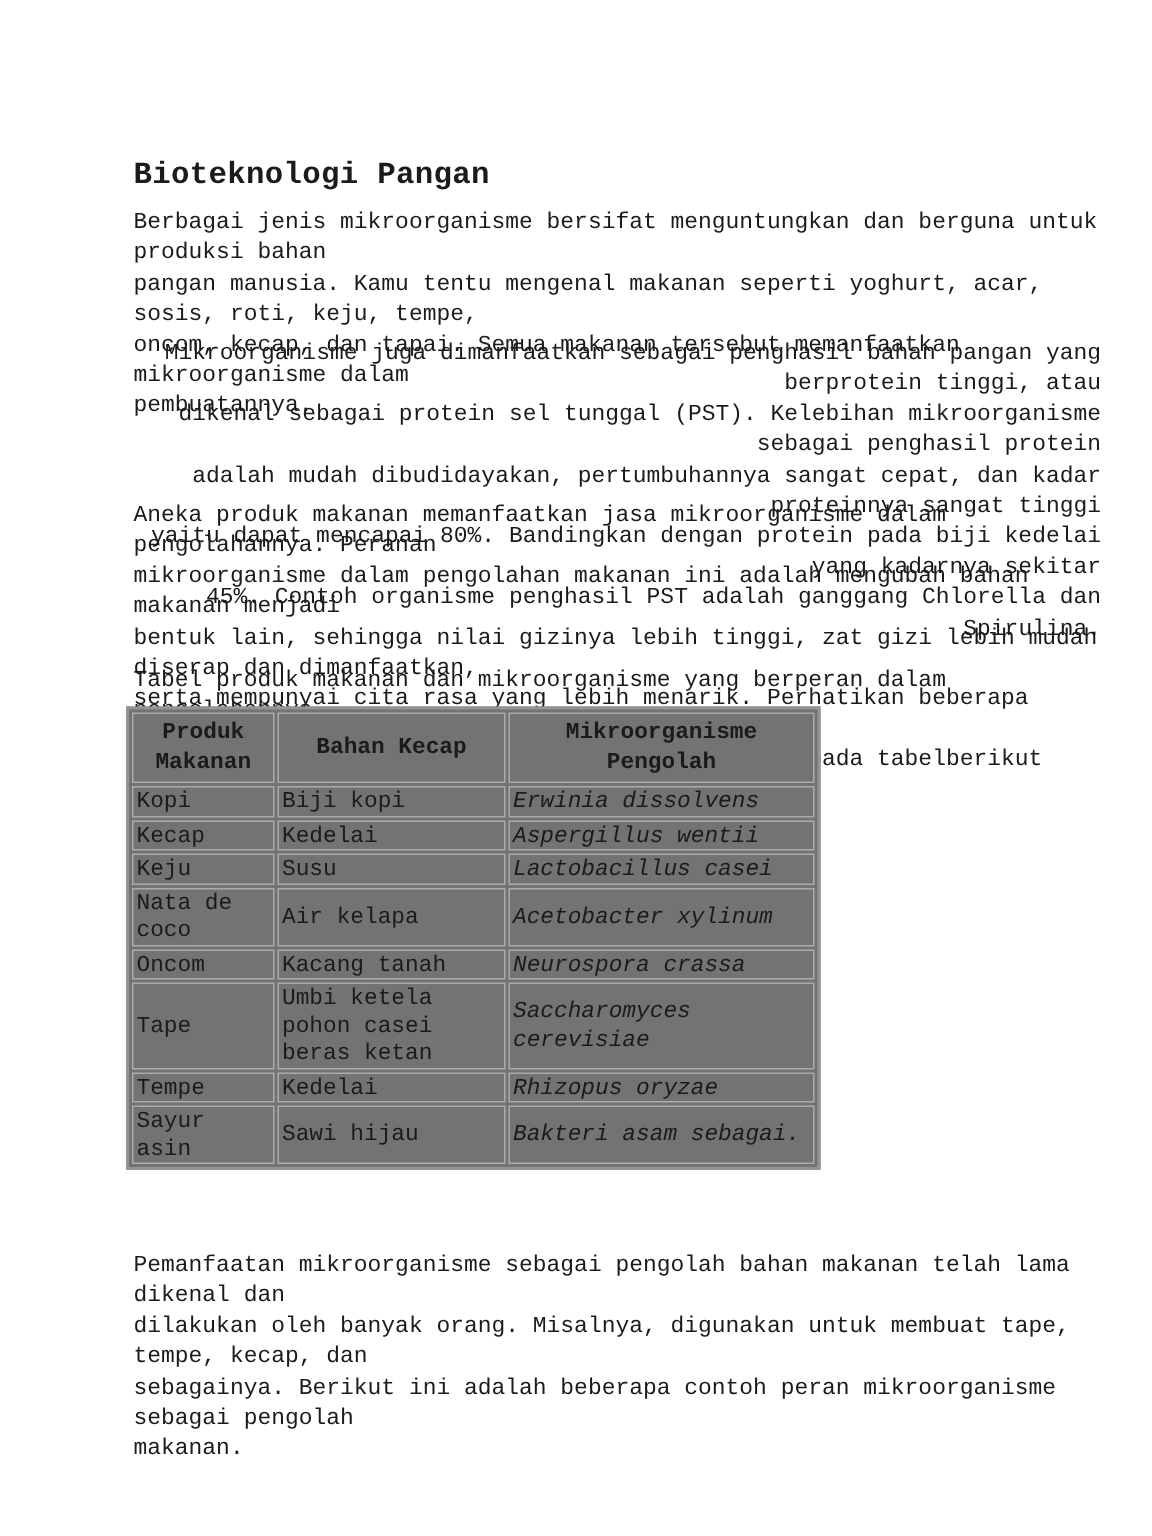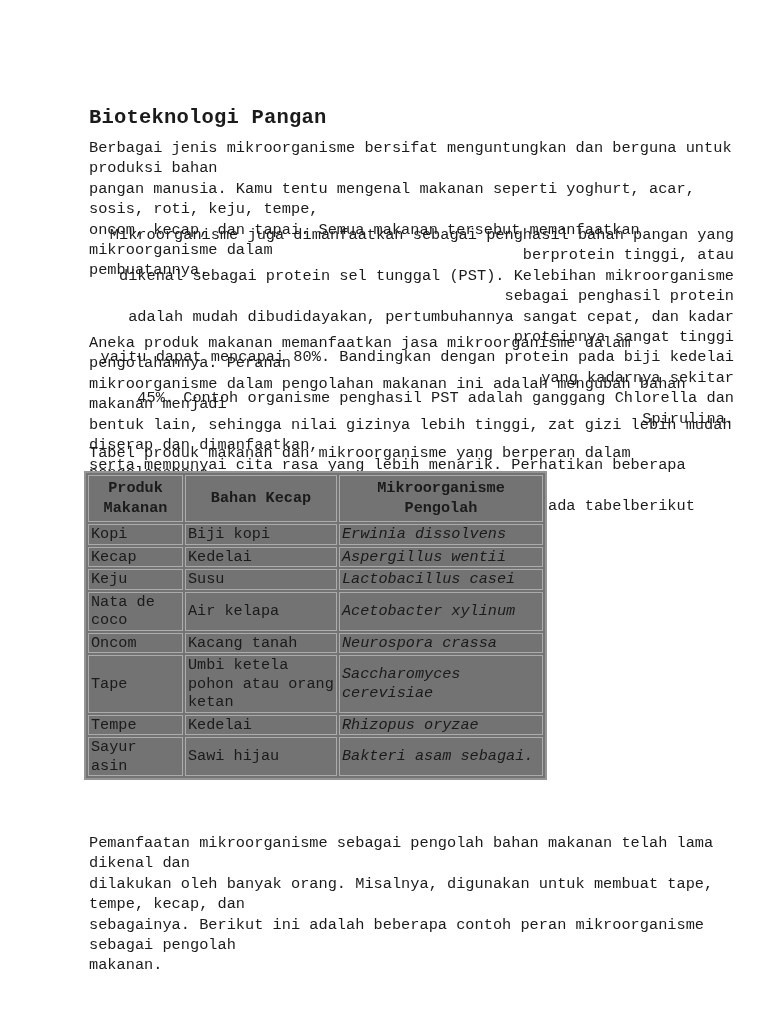--- a/index.html
+++ b/index.html
@@ -115,21 +115,21 @@
           <td>Air kelapa</td>
           <td class="organism">Acetobacter xylinum</td>
         </tr>
         <tr>
           <td>Oncom</td>
           <td>Kacang tanah</td>
           <td class="organism">Neurospora crassa</td>
         </tr>
         <tr>
           <td>Tape</td>
-          <td>Umbi ketela pohon atau orang ketan</td>
+          <td>Umbi ketela pohon casei beras ketan</td>
           <td class="organism">Saccharomyces cerevisiae</td>
         </tr>
         <tr>
           <td>Tempe</td>
           <td>Kedelai</td>
           <td class="organism">Rhizopus oryzae</td>
         </tr>
         <tr>
           <td>Sayur asin</td>
           <td>Sawi hijau</td>

